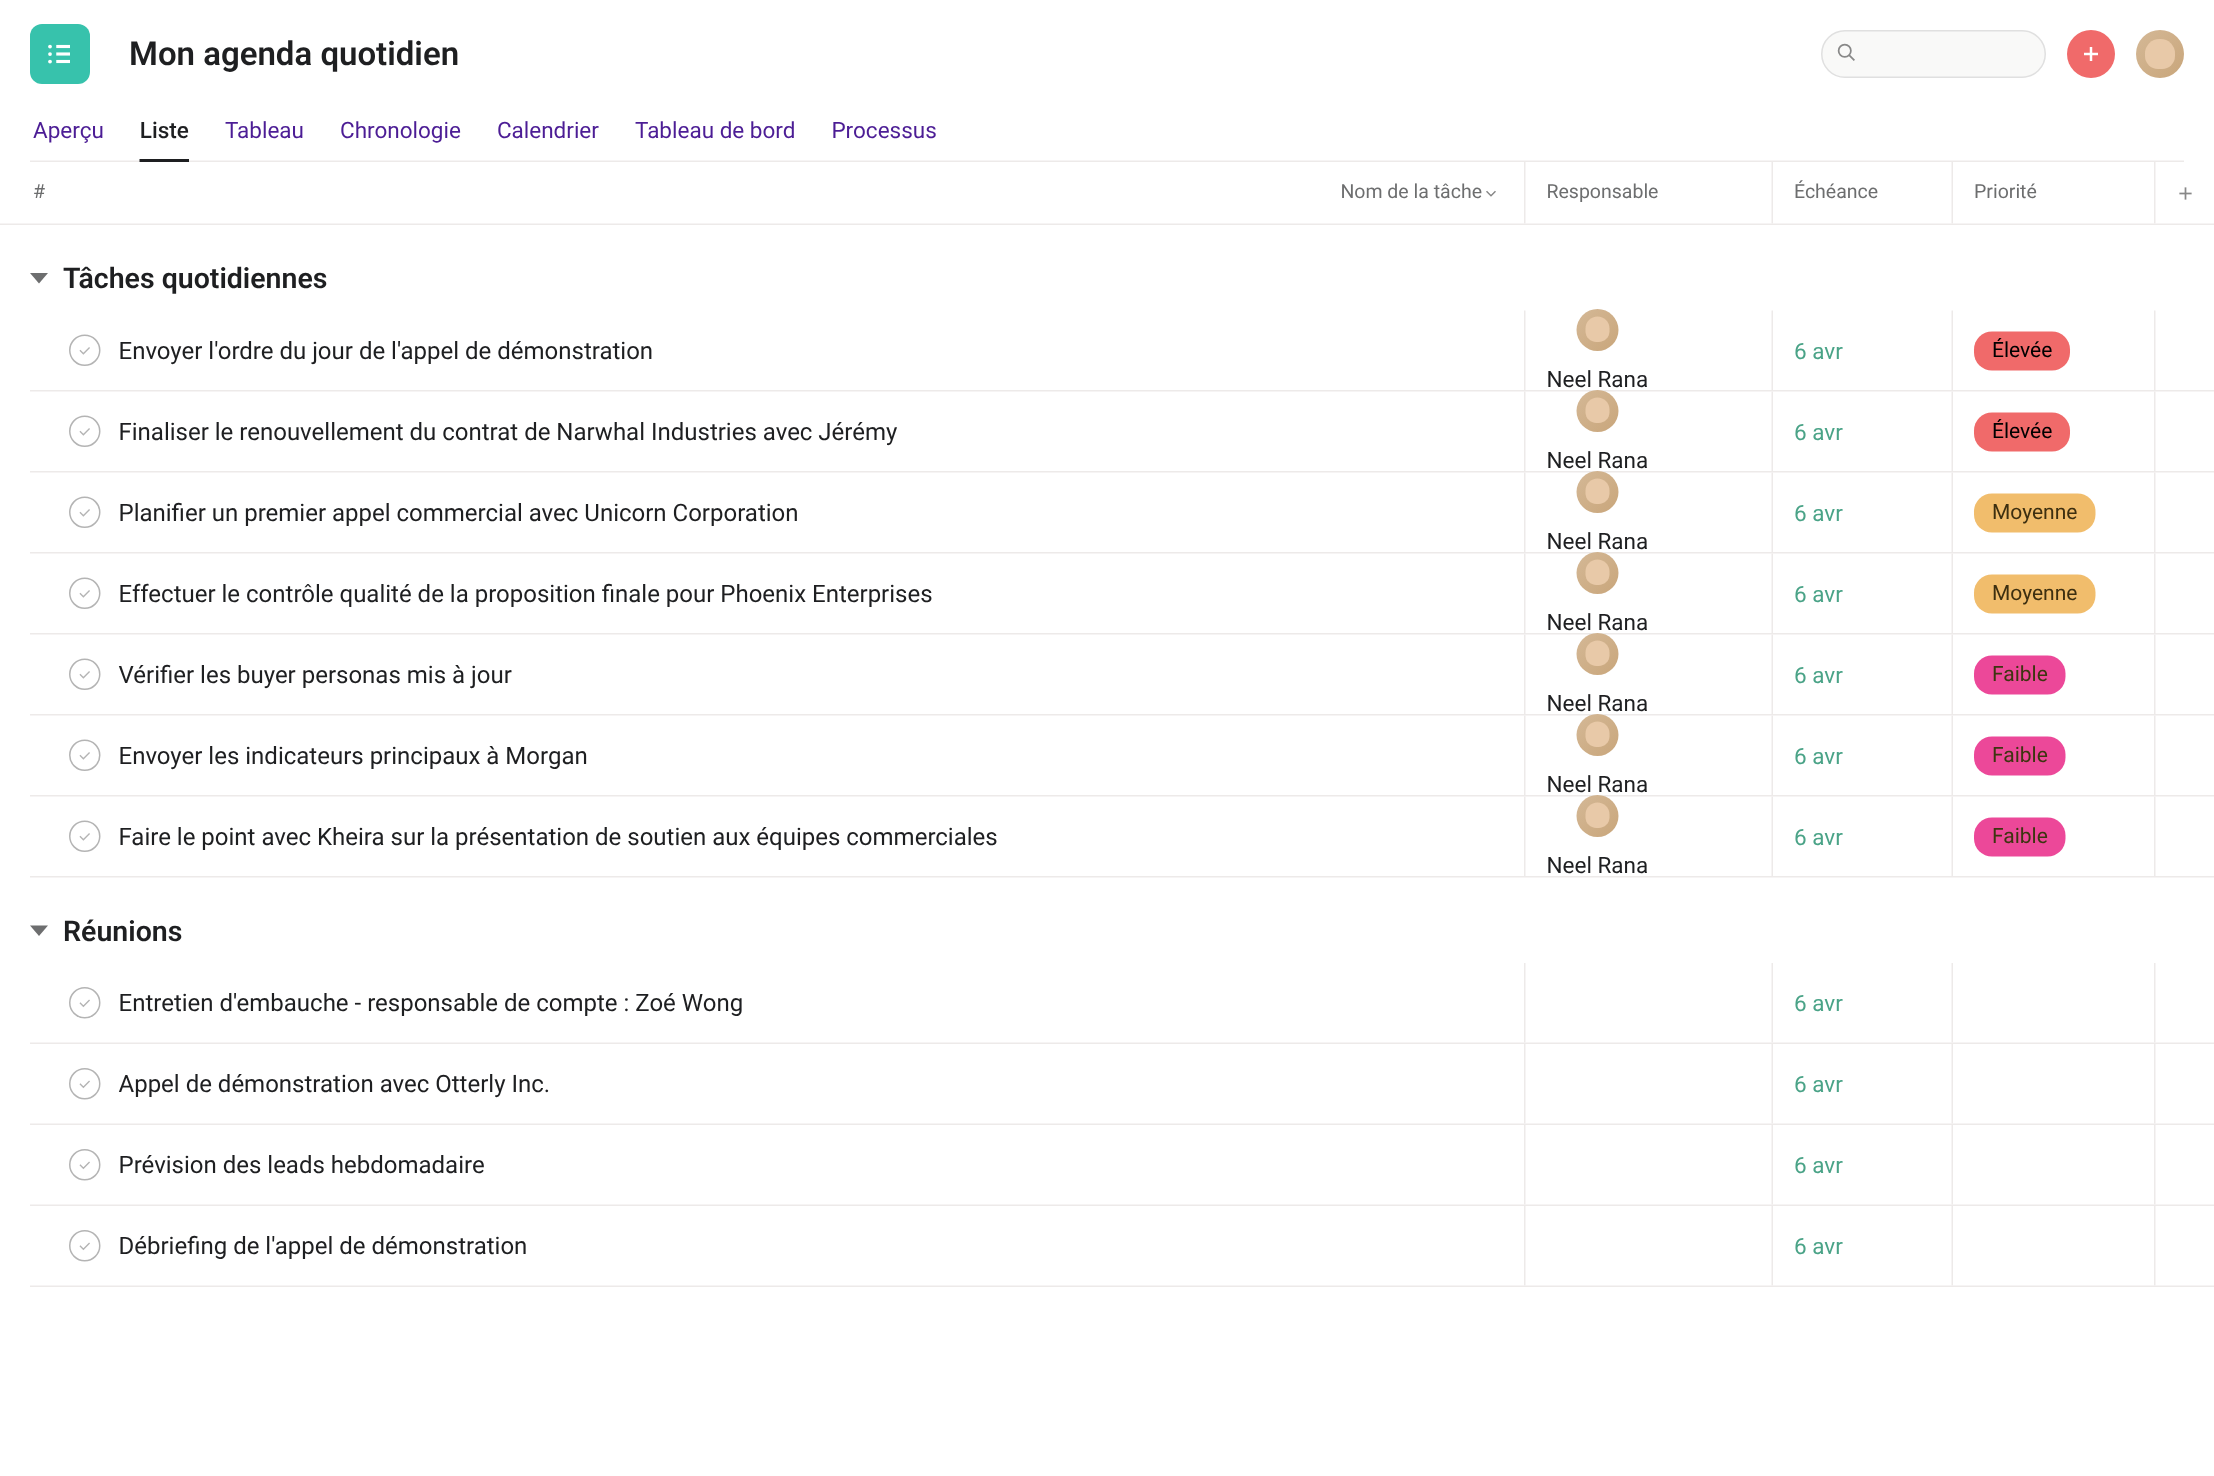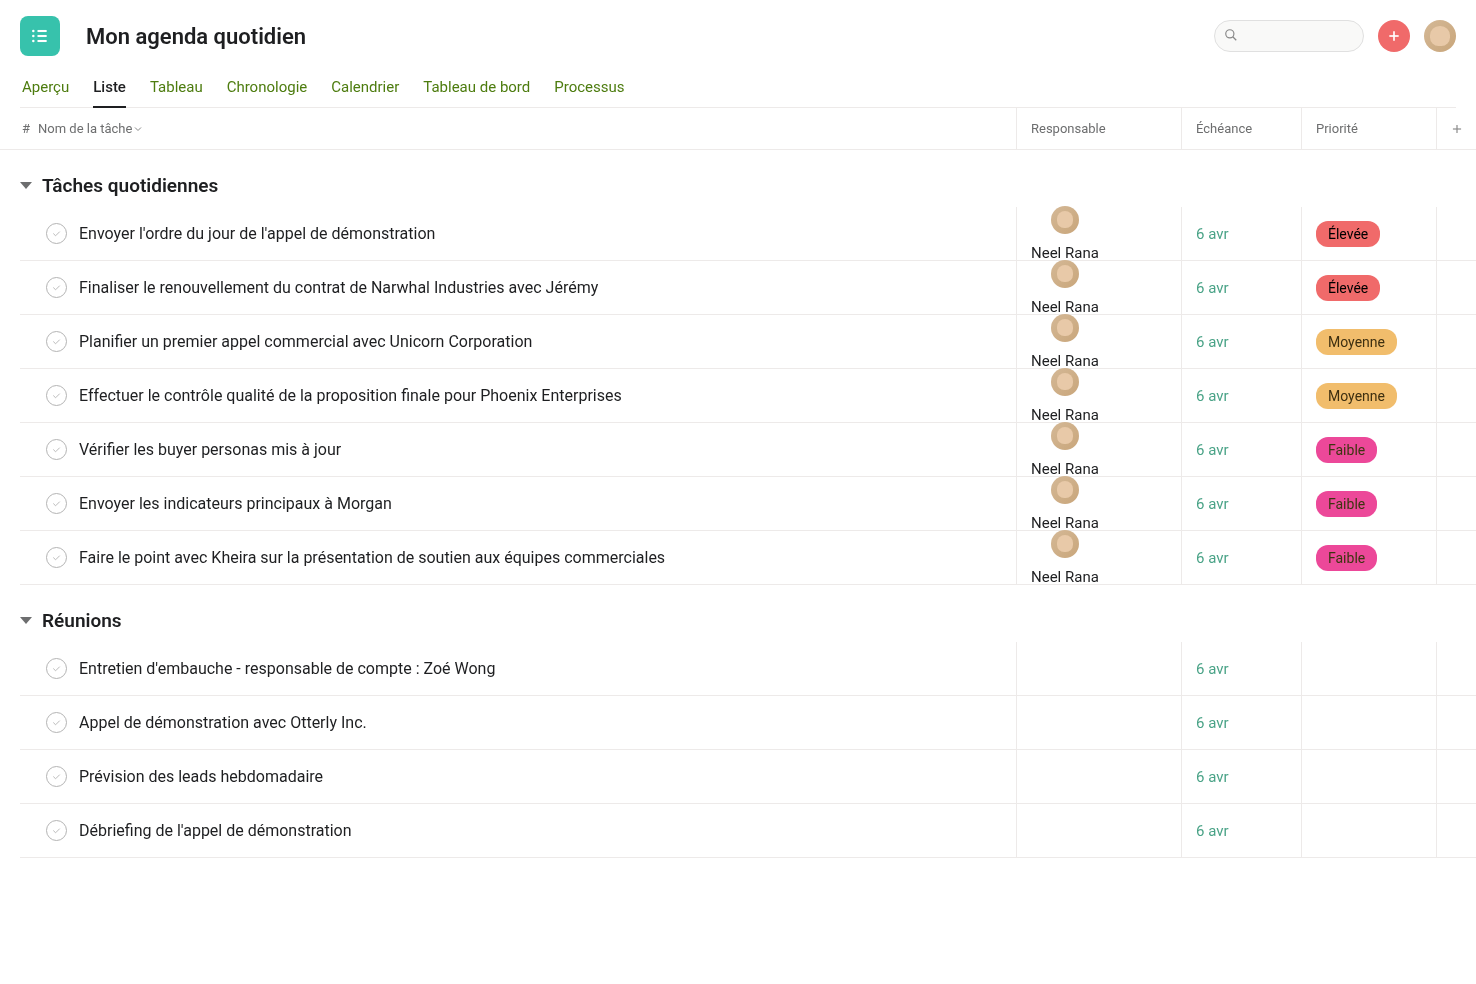--- a/index.html
+++ b/index.html
@@ -93,21 +93,21 @@
 }
 .tabs {
   display: flex;
   gap: 24px;
   margin-top: 14px;
   padding: 0 2px;
   border-bottom: 1px solid #edeae9;
 }
 .tab {
   padding: 8px 0 10px 0;
-  color: #4d7c0f;
+  color: #4c1d95;
   font-size: 15px;
   cursor: pointer;
   border-bottom: 2px solid transparent;
   margin-bottom: -1px;
 }
 .tab.active {
   color: #1e1f21;
   font-weight: 500;
   border-bottom-color: #1e1f21;
 }
@@ -121,21 +121,21 @@
 }
 .col-hash {
   width: 38px;
   padding-left: 22px;
 }
 .col-name-header {
   flex: 1;
   display: flex;
   align-items: center;
   padding-left: 0;
-  justify-content: flex-start;
+  justify-content: flex-end;
   padding-right: 16px;
 }
 .col-assignee {
   width: 165px;
   padding-left: 14px;
   border-left: 1px solid #edeae9;
   height: 100%;
   display: flex;
   align-items: center;
 }

